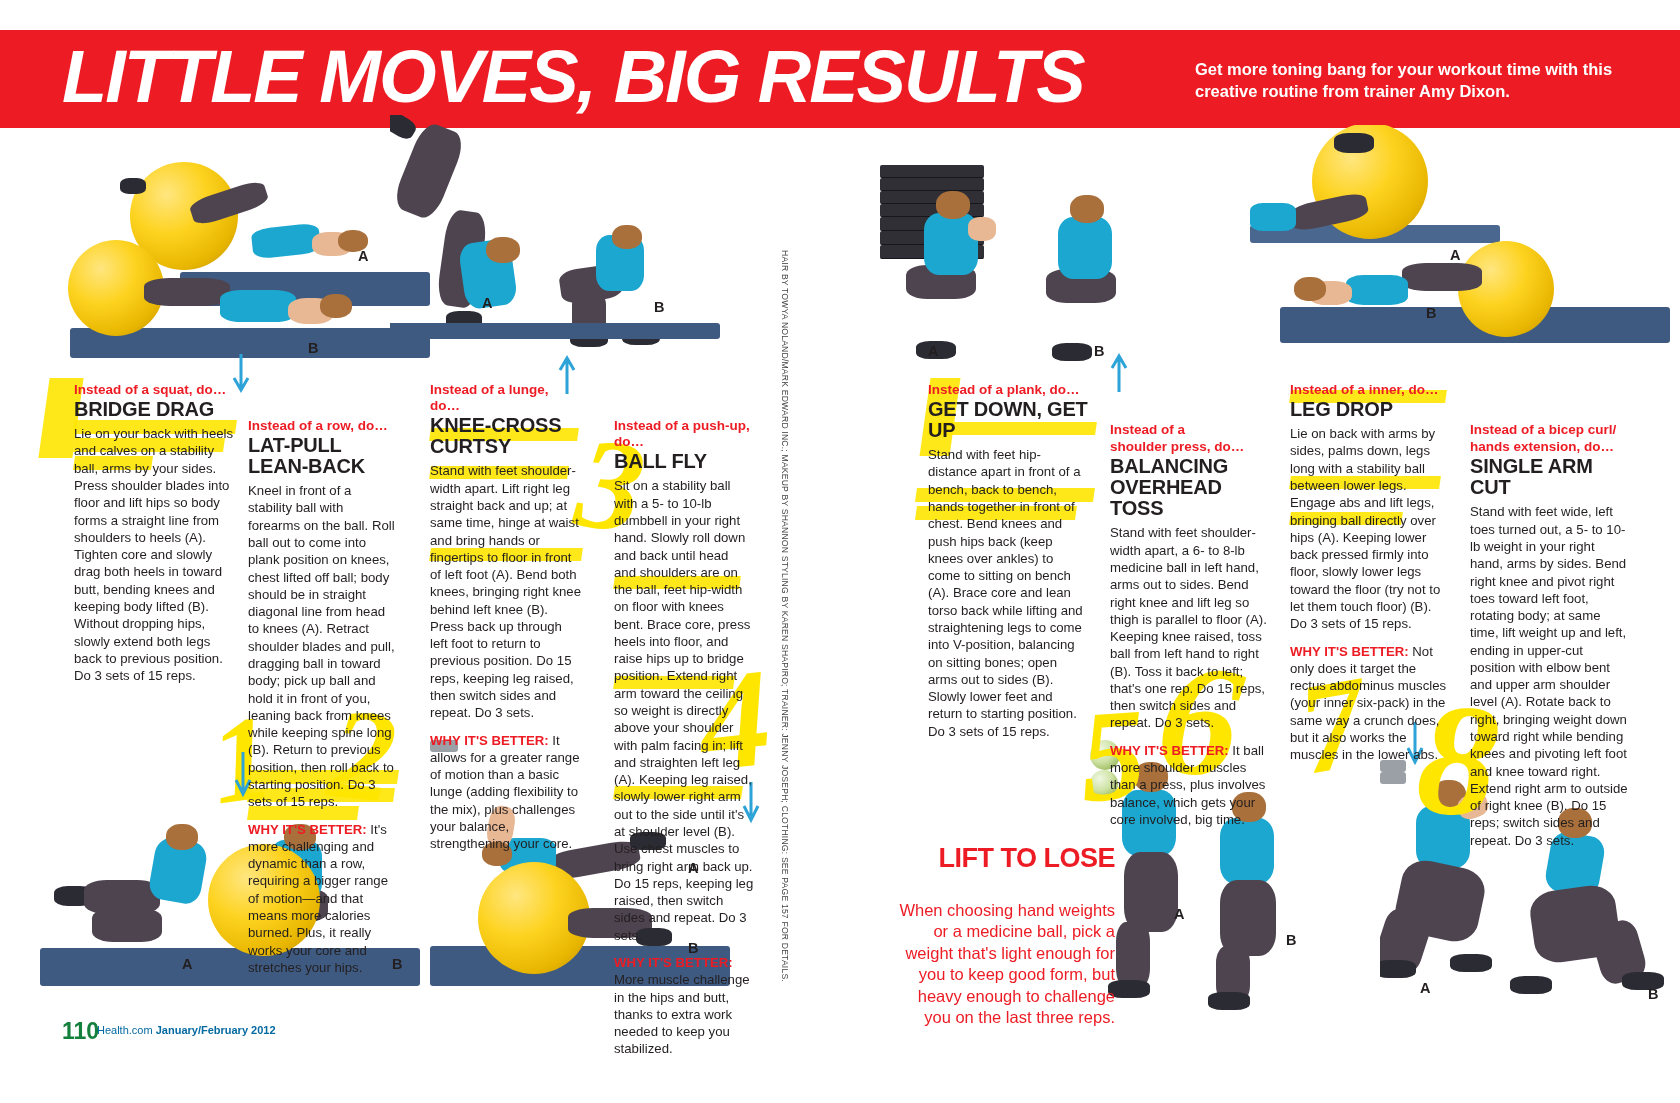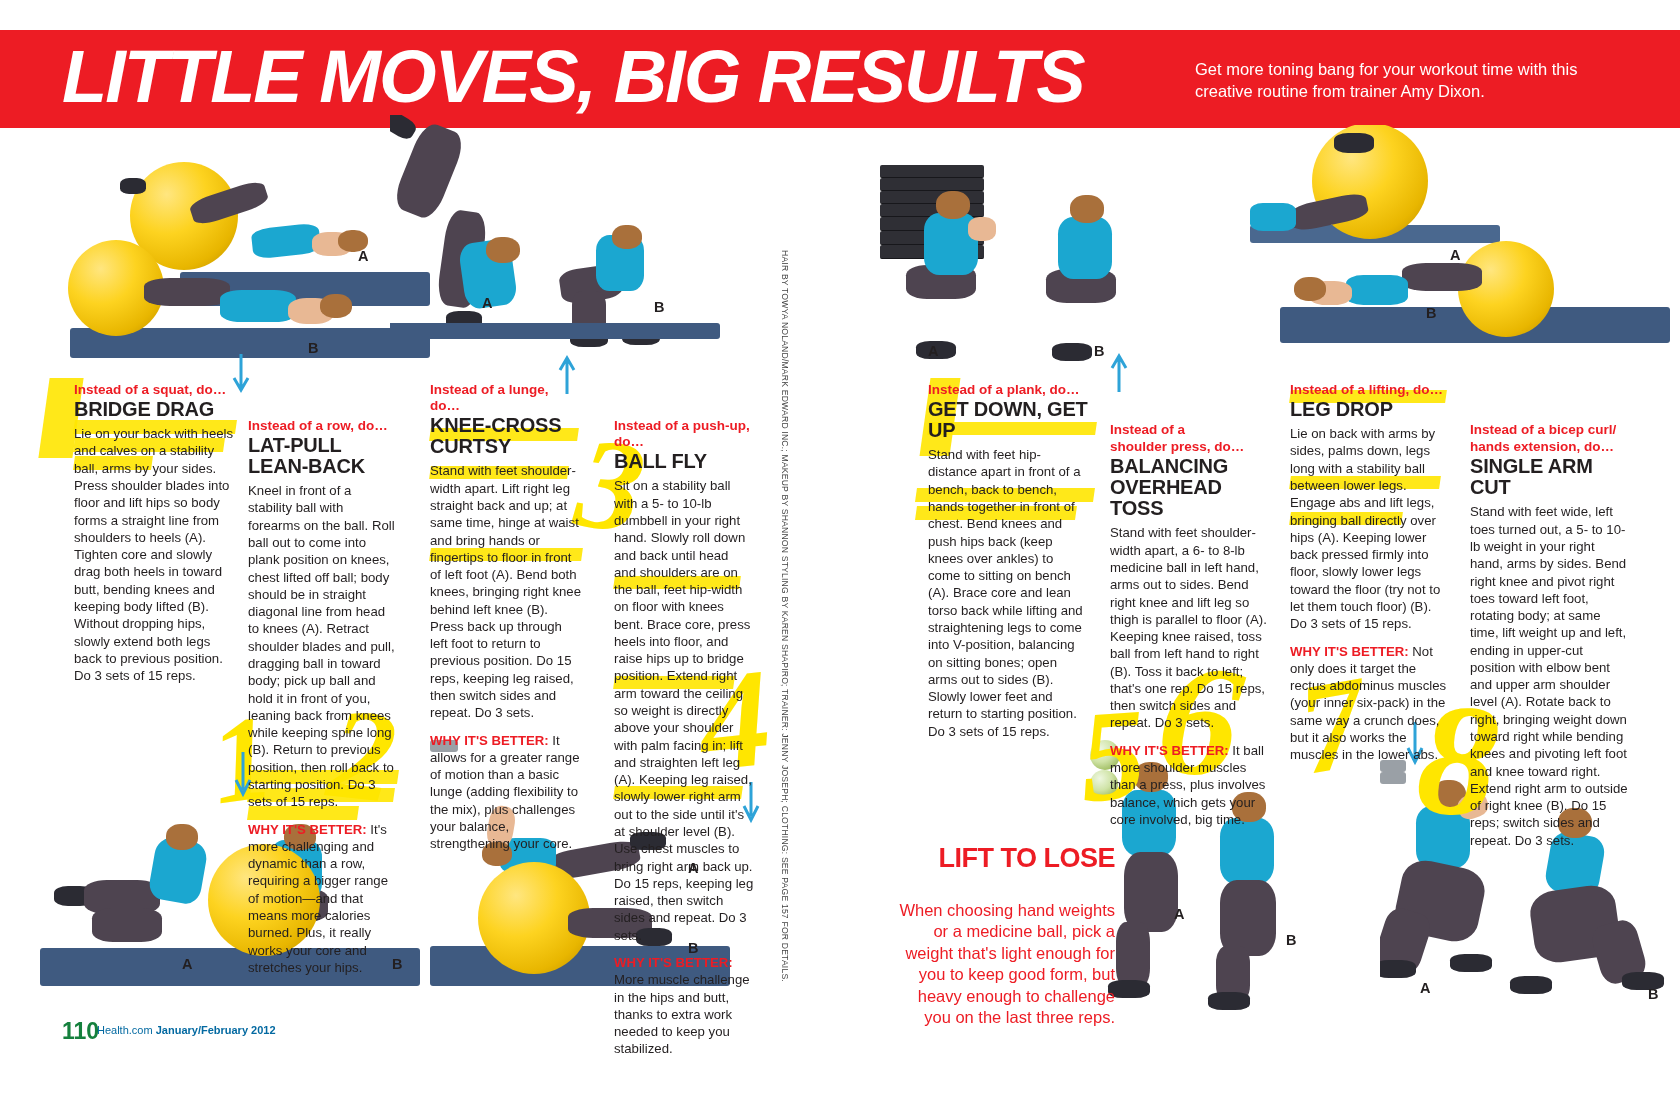--- a/index.html
+++ b/index.html
@@ -34,20 +34,21 @@
     line-height: 1;
     white-space: nowrap;
   }
   #header-dek {
     position: absolute;
     left: 1195px; top: 58px;
     width: 440px;
     font-size: 16.5px;
     line-height: 1.35;
     color: #ffffff;
+    font-weight: bold;
   }
 
   
   .photo-stage {
     position: absolute;
     overflow: hidden;
   }
   .mat {
     position: absolute;
     background: #3f5a80;
@@ -415,21 +416,21 @@
 
 <div class="block" style="left:1110px; top:422px; width:160px;">
   <p class="kicker">Instead of a</p>
   <p class="kicker">shoulder press, do…</p>
   <p class="movetitle">BALANCING OVERHEAD TOSS</p>
   <p class="bodytext">Stand with feet shoulder-width apart, a 6- to 8-lb medicine ball in left hand, arms out to sides. Bend right knee and lift leg so thigh is parallel to floor (A). Keeping knee raised, toss ball from left hand to right (B). Toss it back to left; that's one rep. Do 15 reps, then switch sides and repeat. Do 3 sets.</p>
   <p class="bodytext"><span class="why">WHY IT'S BETTER:</span><span> It ball more shoulder muscles than a press, plus involves balance, which gets your core involved, big time.</span></p>
 </div>
 
 <div class="block" style="left:1290px; top:382px; width:160px;">
-  <p class="kicker">Instead of a lifting, do…</p>
+  <p class="kicker">Instead of a inner, do…</p>
   <p class="movetitle">LEG DROP</p>
   <p class="bodytext">Lie on back with arms by sides, palms down, legs long with a stability ball between lower legs. Engage abs and lift legs, bringing ball directly over hips (A). Keeping lower back pressed firmly into floor, slowly lower legs toward the floor (try not to let them touch floor) (B). Do 3 sets of 15 reps.</p>
   <p class="bodytext"><span class="why">WHY IT'S BETTER:</span><span> Not only does it target the rectus abdominus muscles (your inner six-pack) in the same way a crunch does, but it also works the muscles in the lower abs.</span></p>
 </div>
 
 <div class="block" style="left:1470px; top:422px; width:160px;">
   <p class="kicker">Instead of a bicep curl/</p>
   <p class="kicker">hands extension, do…</p>
   <p class="movetitle">SINGLE ARM CUT</p>
   <p class="bodytext">Stand with feet wide, left toes turned out, a 5- to 10-lb weight in your right hand, arms by sides. Bend right knee and pivot right toes toward left foot, rotating body; at same time, lift weight up and left, ending in upper-cut position with elbow bent and upper arm shoulder level (A). Rotate back to right, bringing weight down toward right while bending knees and pivoting left foot and knee toward right. Extend right arm to outside of right knee (B). Do 15 reps; switch sides and repeat. Do 3 sets.</p>

